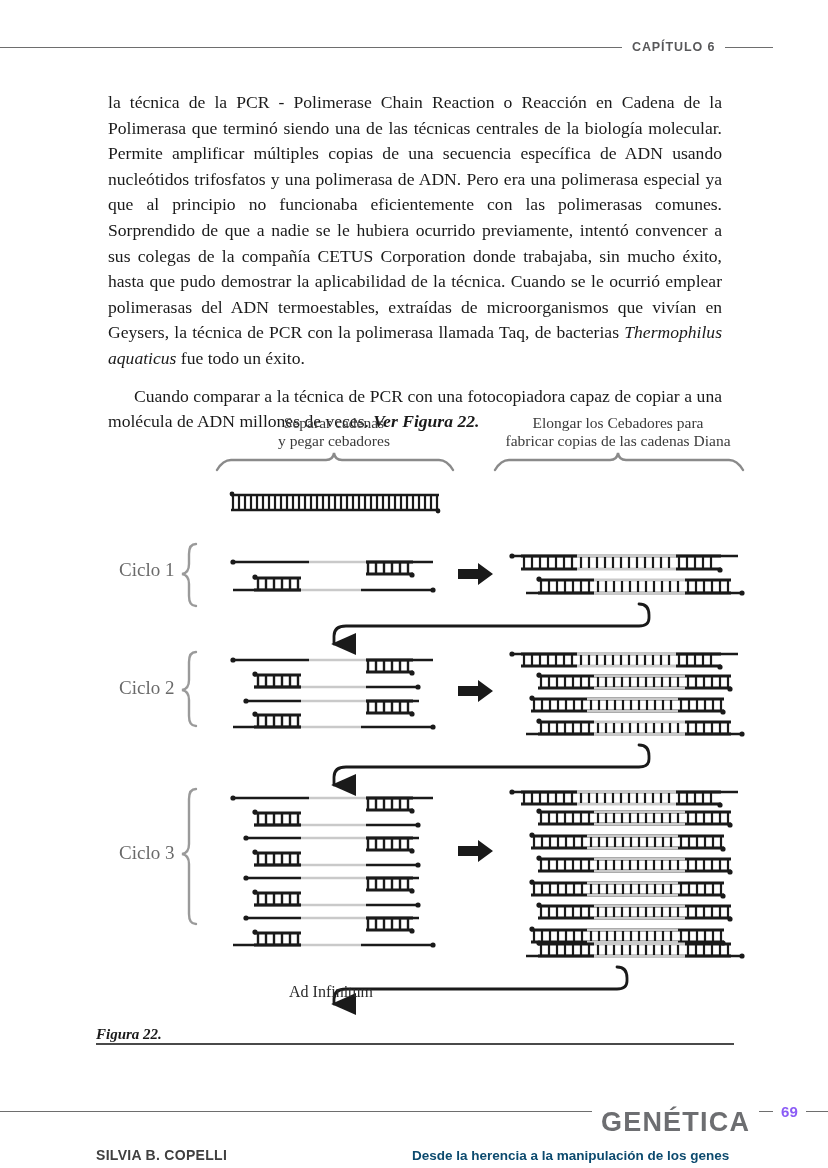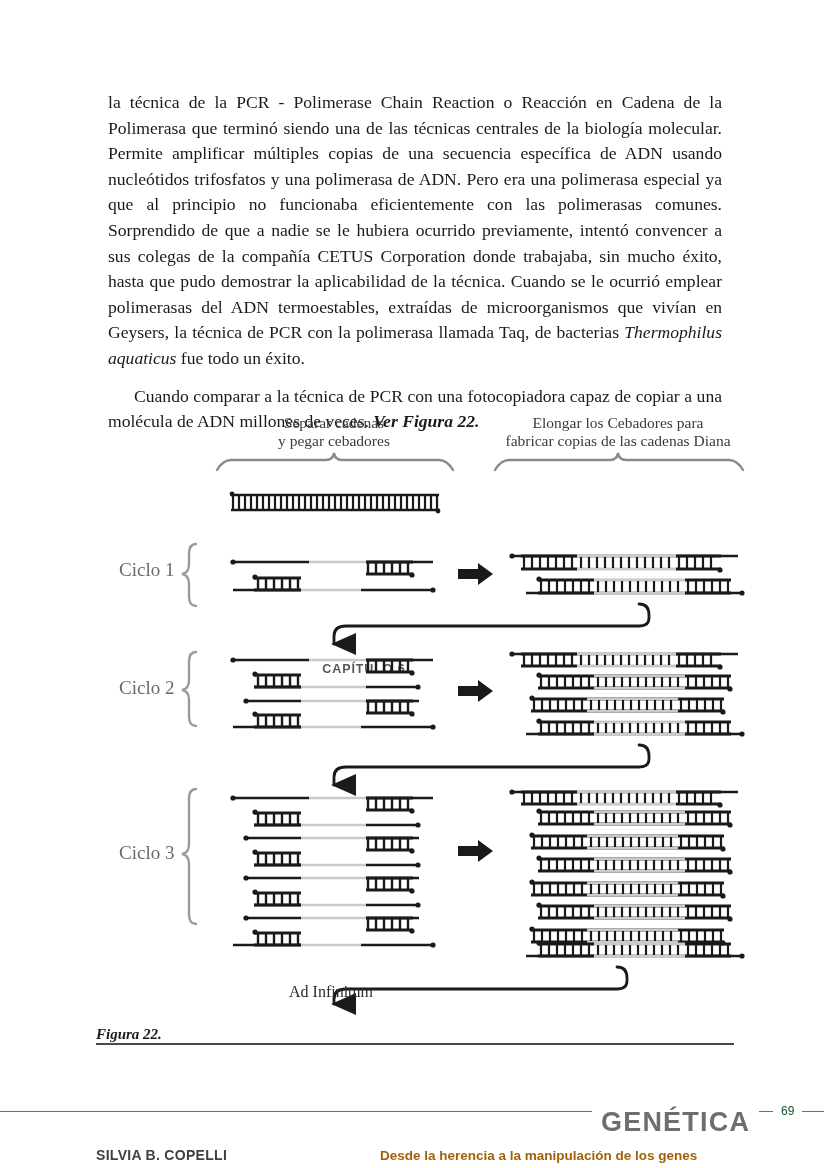--- a/index.html
+++ b/index.html
@@ -8,21 +8,21 @@
     background:#ffffff;
     font-family:"Liberation Serif", serif;
     color:#1a1a1a;
     position:relative;
     overflow:hidden;
   }
 
   
   .header{
     position:absolute; left:0; top:40px; width:728px;
-    display:flex; align-items:center;flex-direction:column;
+    display:flex; align-items:center;
   }
   .header .rule-long{
     flex:0 0 622px; height:1px; background:#6e6e6e;
   }
   .header .chap{
     flex:0 0 auto;
     font-family:"Liberation Sans", sans-serif;
     font-weight:bold; font-size:12.5px; letter-spacing:.9px;
     color:#58585a;
     padding:0 10px;
@@ -72,39 +72,39 @@
   }
   .footer-top .f-rule-long{flex:0 0 592px;height:1px;background:#6e6e6e;}
   .footer-top .brand{
     font-family:"Liberation Sans", sans-serif;
     font-weight:bold; font-size:27px; letter-spacing:1.2px;
     color:#6d6e71; padding:0 9px; line-height:1;margin-top:23px;
   }
   .footer-top .f-rule-mid{flex:0 0 14px;height:1px;background:#6e6e6e;}
   .footer-top .pageno{
     font-family:"Liberation Sans", sans-serif;
-    font-weight:normal; font-size:12px; color:#14532d;
+    font-weight:bold; font-size:15px; color:#8b5cf6;
     padding:0 8px; line-height:1;
   }
   .footer-top .f-rule-end{flex:0 0 22px;height:1px;background:#6e6e6e;}
 
   .footer-bottom{
     position:relative; width:828px; height:26px; margin-top:11px;
   }
   .footer-bottom .author{
     position:absolute; left:96px; top:0;
     font-family:"Liberation Sans", sans-serif;
     font-weight:bold; font-size:14px; letter-spacing:.3px;
     color:#404040;
   }
   .footer-bottom .subtitle{
-    position:absolute; left:380px; top:1px;
+    position:absolute; left:412px; top:1px;
     font-family:"Liberation Sans", sans-serif;
     font-weight:bold; font-size:13.5px;
-    color:#a16207;
+    color:#0c4a6e;
   }
 
   text.fig-label{
     font-family:"Liberation Serif", serif;
     font-size:15.5px; fill:#3b3b3b;
   }
   text.cycle-label{
     font-family:"Liberation Serif", serif;
     font-size:19px; fill:#6a6a6a;
   }

